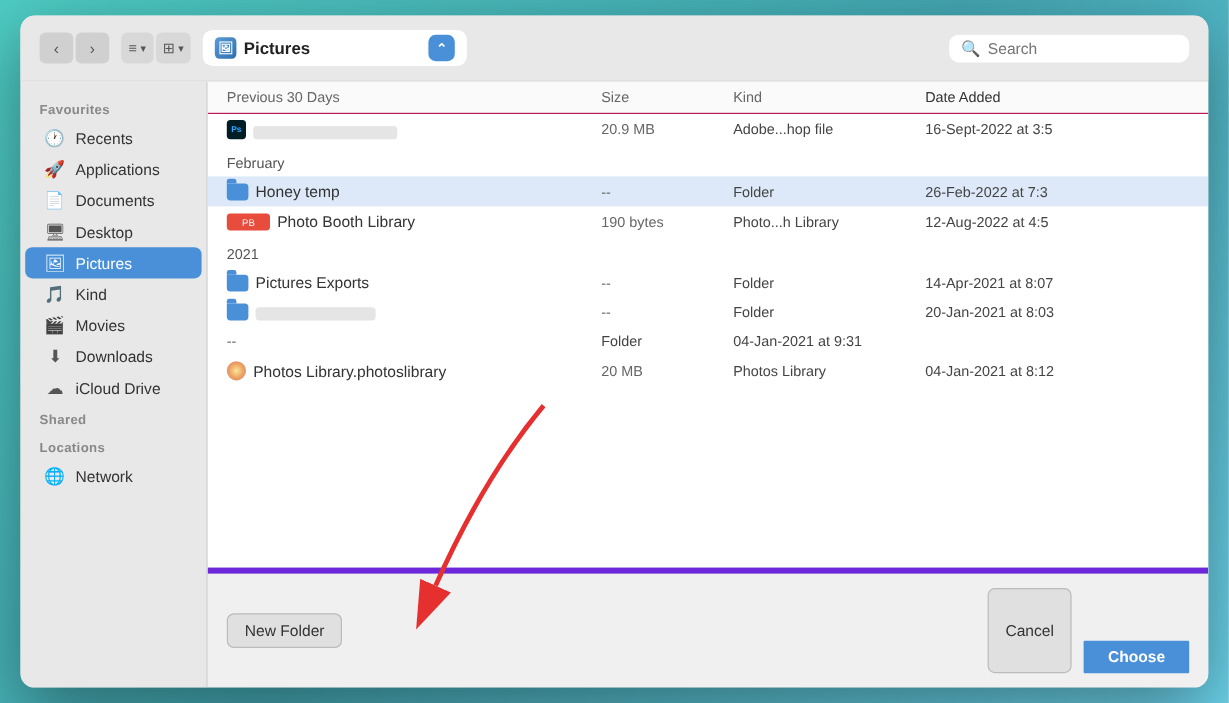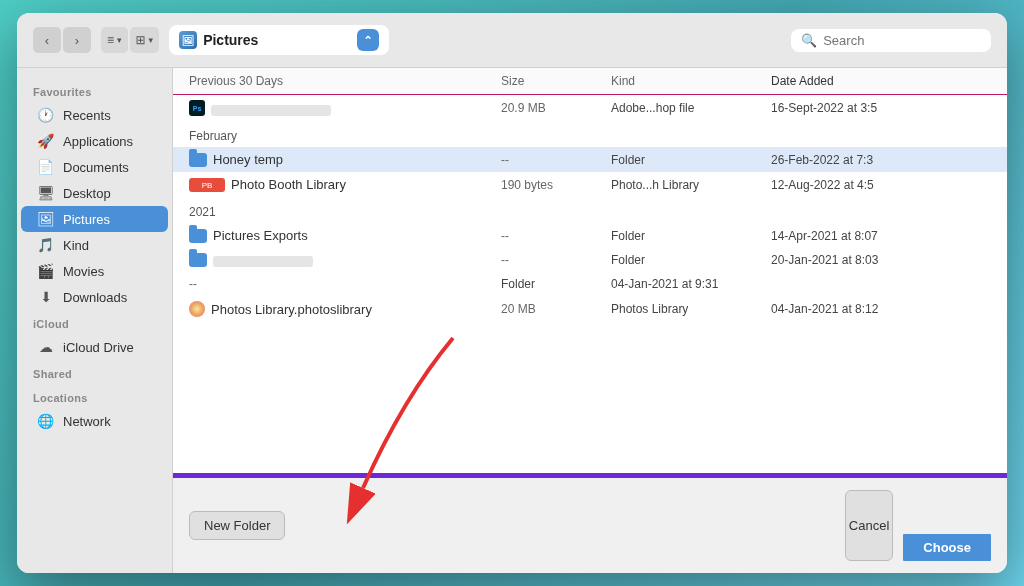--- a/index.html
+++ b/index.html
@@ -334,21 +334,21 @@
 
     .footer-right {
       display: flex;
       gap: 10px;
     }
 
     .cancel-btn {
       background: #e0e0e0;
       border: 1px solid #bbb;
       border-radius: 6px;
-      padding: 6px 3px;
+      padding: 6px 14px;
       font-size: 13px;
       color: #333;
       cursor: pointer;
     }
 
     .choose-btn {
       background: #4a90d9;
       border: none;
       border-radius: 1px;
       padding: 6px 20px;
@@ -448,21 +448,20 @@
       </div>
       <div class="sidebar-item">
         <span class="sidebar-icon">🎬</span>
         <span>Movies</span>
       </div>
       <div class="sidebar-item">
         <span class="sidebar-icon">⬇</span>
         <span>Downloads</span>
       </div>
 
-      <div class="sidebar-section-label">iCloud</div>
       <div class="sidebar-item">
         <span class="sidebar-icon">☁</span>
         <span>iCloud Drive</span>
       </div>
 
       <div class="sidebar-section-label">Shared</div>
       <div class="sidebar-section-label">Locations</div>
       <div class="sidebar-item">
         <span class="sidebar-icon">🌐</span>
         <span>Network</span>

